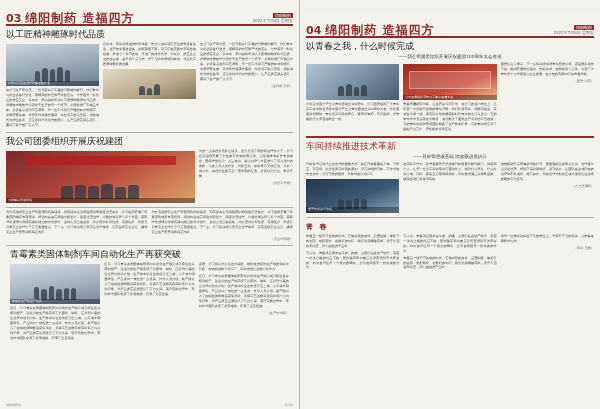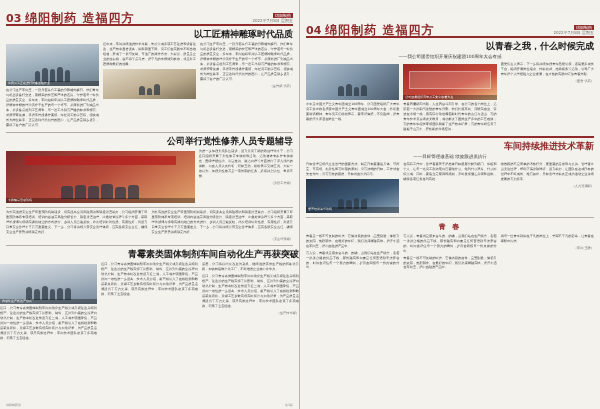--- a/index.html
+++ b/index.html
@@ -9,41 +9,41 @@
   .half{position:absolute;top:0;height:409px;width:300px;background:#f4f2ed;box-sizing:border-box;padding:0;}
   .half.left{left:0;border-right:1px solid #b9b5ad;}
   .half.right{left:300px;margin-top:12px;}
   .masthead{position:relative;height:20px;margin:4px 6px 0 6px;border-bottom:2px solid #8e2a2a;display:flex;align-items:flex-end;}
   .pagenum{font-size:11px;font-weight:bold;color:#8e2a2a;line-height:1;margin-right:4px;}
   .mast-title{font-size:12px;font-weight:bold;color:#8e2a2a;letter-spacing:1px;line-height:1;flex:1;}
   .mast-right{font-size:4px;color:#6a6a6a;text-align:right;line-height:1.3;padding-bottom:1px;}
   .mast-badge{display:inline-block;background:#8e2a2a;color:#fff;font-size:4px;padding:0 2px;}
   .cols{display:flex;gap:4px;padding:3px 6px 4px 6px;box-sizing:border-box;}
   .col{flex:1;min-width:0;}
-  .headline{font-size:9px;font-weight:bold;color:#1a1a1a;text-align:right;line-height:1.25;margin:3px 0 2px 0;}
+  .headline{font-size:9px;font-weight:normal;color:#1a1a1a;text-align:left;line-height:1.25;margin:3px 0 2px 0;}
   .headline.red{color:#8e2a2a;}
   .subhead{font-size:4.5px;color:#3a3a3a;text-align:center;line-height:1.3;margin:0 0 2px 0;}
   .rule{height:1px;background:#b3aea5;margin:2px 0;}
   .rule.thick{height:2px;background:#8e2a2a;}
   .fake-text{font-size:3.2px;line-height:1.55;color:#3d3d3d;text-align:justify;word-break:break-all;margin:0 0 2px 0;}
   .byline{font-size:3.2px;color:#6a6a6a;text-align:right;margin:1px 0 2px 0;}
   .photo{position:relative;width:100%;background:#6e7f8e;overflow:hidden;margin:2px 0;}
   .photo .cap{position:absolute;bottom:0;left:0;right:0;font-size:3px;color:#fff;background:rgba(0,0,0,.35);padding:1px 2px;line-height:1.2;}
   .ph-a{background:linear-gradient(170deg,#cfd6dc 0%,#9fb0bd 45%,#6e7f8e 100%);}
   .ph-b{background:linear-gradient(160deg,#e3d9c6 0%,#b9a98c 60%,#7e7258 100%);}
   .ph-c{background:linear-gradient(150deg,#7a2c2c 0%,#b64a3a 50%,#e0a36b 100%);}
   .ph-d{background:linear-gradient(160deg,#27364a 0%,#3c5874 55%,#8fa7bd 100%);}
   .ph-e{background:linear-gradient(170deg,#d8dde2 0%,#a9b6c2 50%,#76889a 100%);}
   .ph-f{background:linear-gradient(140deg,#b3c4d2 0%,#7e93a6 50%,#4a5b6c 100%);}
   .ph-red{background:linear-gradient(160deg,#9e2b25 0%,#c94a3a 60%,#f0c38a 100%);}
   .people{position:absolute;bottom:4px;left:0;right:0;height:45%;display:flex;align-items:flex-end;justify-content:center;gap:2px;}
   .people i{display:block;width:6%;background:#2f3a46;border-radius:3px 3px 0 0;opacity:.75;}
   .stage{position:absolute;left:6%;right:6%;top:18%;bottom:30%;background:rgba(255,255,255,.18);border:1px solid rgba(255,255,255,.35);}
   .banner{position:absolute;left:10%;right:10%;top:10%;height:16%;background:rgba(180,30,30,.75);}
-  .sect-title{font-size:7px;font-weight:bold;color:#8e2a2a;text-align:center;letter-spacing:2px;margin:4px 0 2px 0;}
+  .sect-title{font-size:7px;font-weight:bold;color:#8e2a2a;text-align:left;letter-spacing:2px;margin:4px 0 2px 0;}
   .footer{position:absolute;bottom:2px;left:6px;right:6px;font-size:3px;color:#8a8a8a;display:flex;justify-content:space-between;}
 </style>
 </head>
 <body>
 
 <div class="page">
   <div class="sheet">
 
     <div class="half left">
 
@@ -85,21 +85,21 @@
           <div class="col">
             <p class="fake-text">在公司生产车间里，一群身着蓝色工装的身影格外醒目。他们常年与机器设备打交道，用精湛的技艺和严谨的态度，守护着每一粒药品的质量安全。多年来，车间始终坚持以工匠精神雕琢时代品质，把精益求精的理念贯穿于生产的每一个环节。从原料进厂到成品出库，从设备点检到工艺调整，每一道工序都有严格的标准和规范。老师傅带徒弟，手把手传授操作要领，年轻员工勤学苦练，很快成长为岗位能手。正是这种代代相传的匠心，让产品质量稳步提升，赢得了客户的广泛认可。</p>
             <div class="byline">（宣传部 供稿）</div>
           </div>
         </div>
       </div>
 
       <div class="rule" style="margin:2px 6px;"></div>
 
       <div style="padding:0 6px;">
-        <div class="headline">公司举行党性修养人员专题辅导</div>
+        <div class="headline">我公司团委组织开展庆祝建团</div>
         <div class="cols" style="padding:0;">
           <div class="col" style="flex:2;">
             <div class="photo ph-c" style="height:52px;">
               <div class="banner"></div>
               <div class="people">
                   <i style="height:55%"></i>
                   <i style="height:62%"></i>
                   <i style="height:58%"></i>
                   <i style="height:66%"></i>
                   <i style="height:54%"></i>
@@ -124,21 +124,21 @@
           </div>
           <div class="col">
             <p class="fake-text">为扎实推进安全生产双重预防机制建设，切实提高全员风险辨识和隐患排查能力，公司组织开展了双重预防体系专项培训。培训内容涵盖风险分级管控、隐患排查治理、应急处置流程等多个方面，采取理论授课与现场实操相结合的方式进行。参训人员普遍反映，此次培训针对性强、实用性好，对提升日常安全管理水平具有重要意义。下一步，公司将持续完善安全管理体系，压实各级安全责任，确保安全生产形势持续稳定向好。</p>
             <div class="byline">（安全环保部）</div>
           </div>
         </div>
       </div>
 
       <div class="rule" style="margin:2px 6px;"></div>
 
-      <div style="padding:0 0;">
+      <div style="padding:0 10px;">
         <div class="headline">青霉素类固体制剂车间自动化生产再获突破</div>
         <div class="cols" style="padding:0;">
           <div class="col">
             <div class="photo ph-e" style="height:40px;">
               <div class="people">
                   <i style="height:72%"></i>
                   <i style="height:64%"></i>
                   <i style="height:78%"></i>
                   <i style="height:60%"></i>
                   <i style="height:70%"></i>

